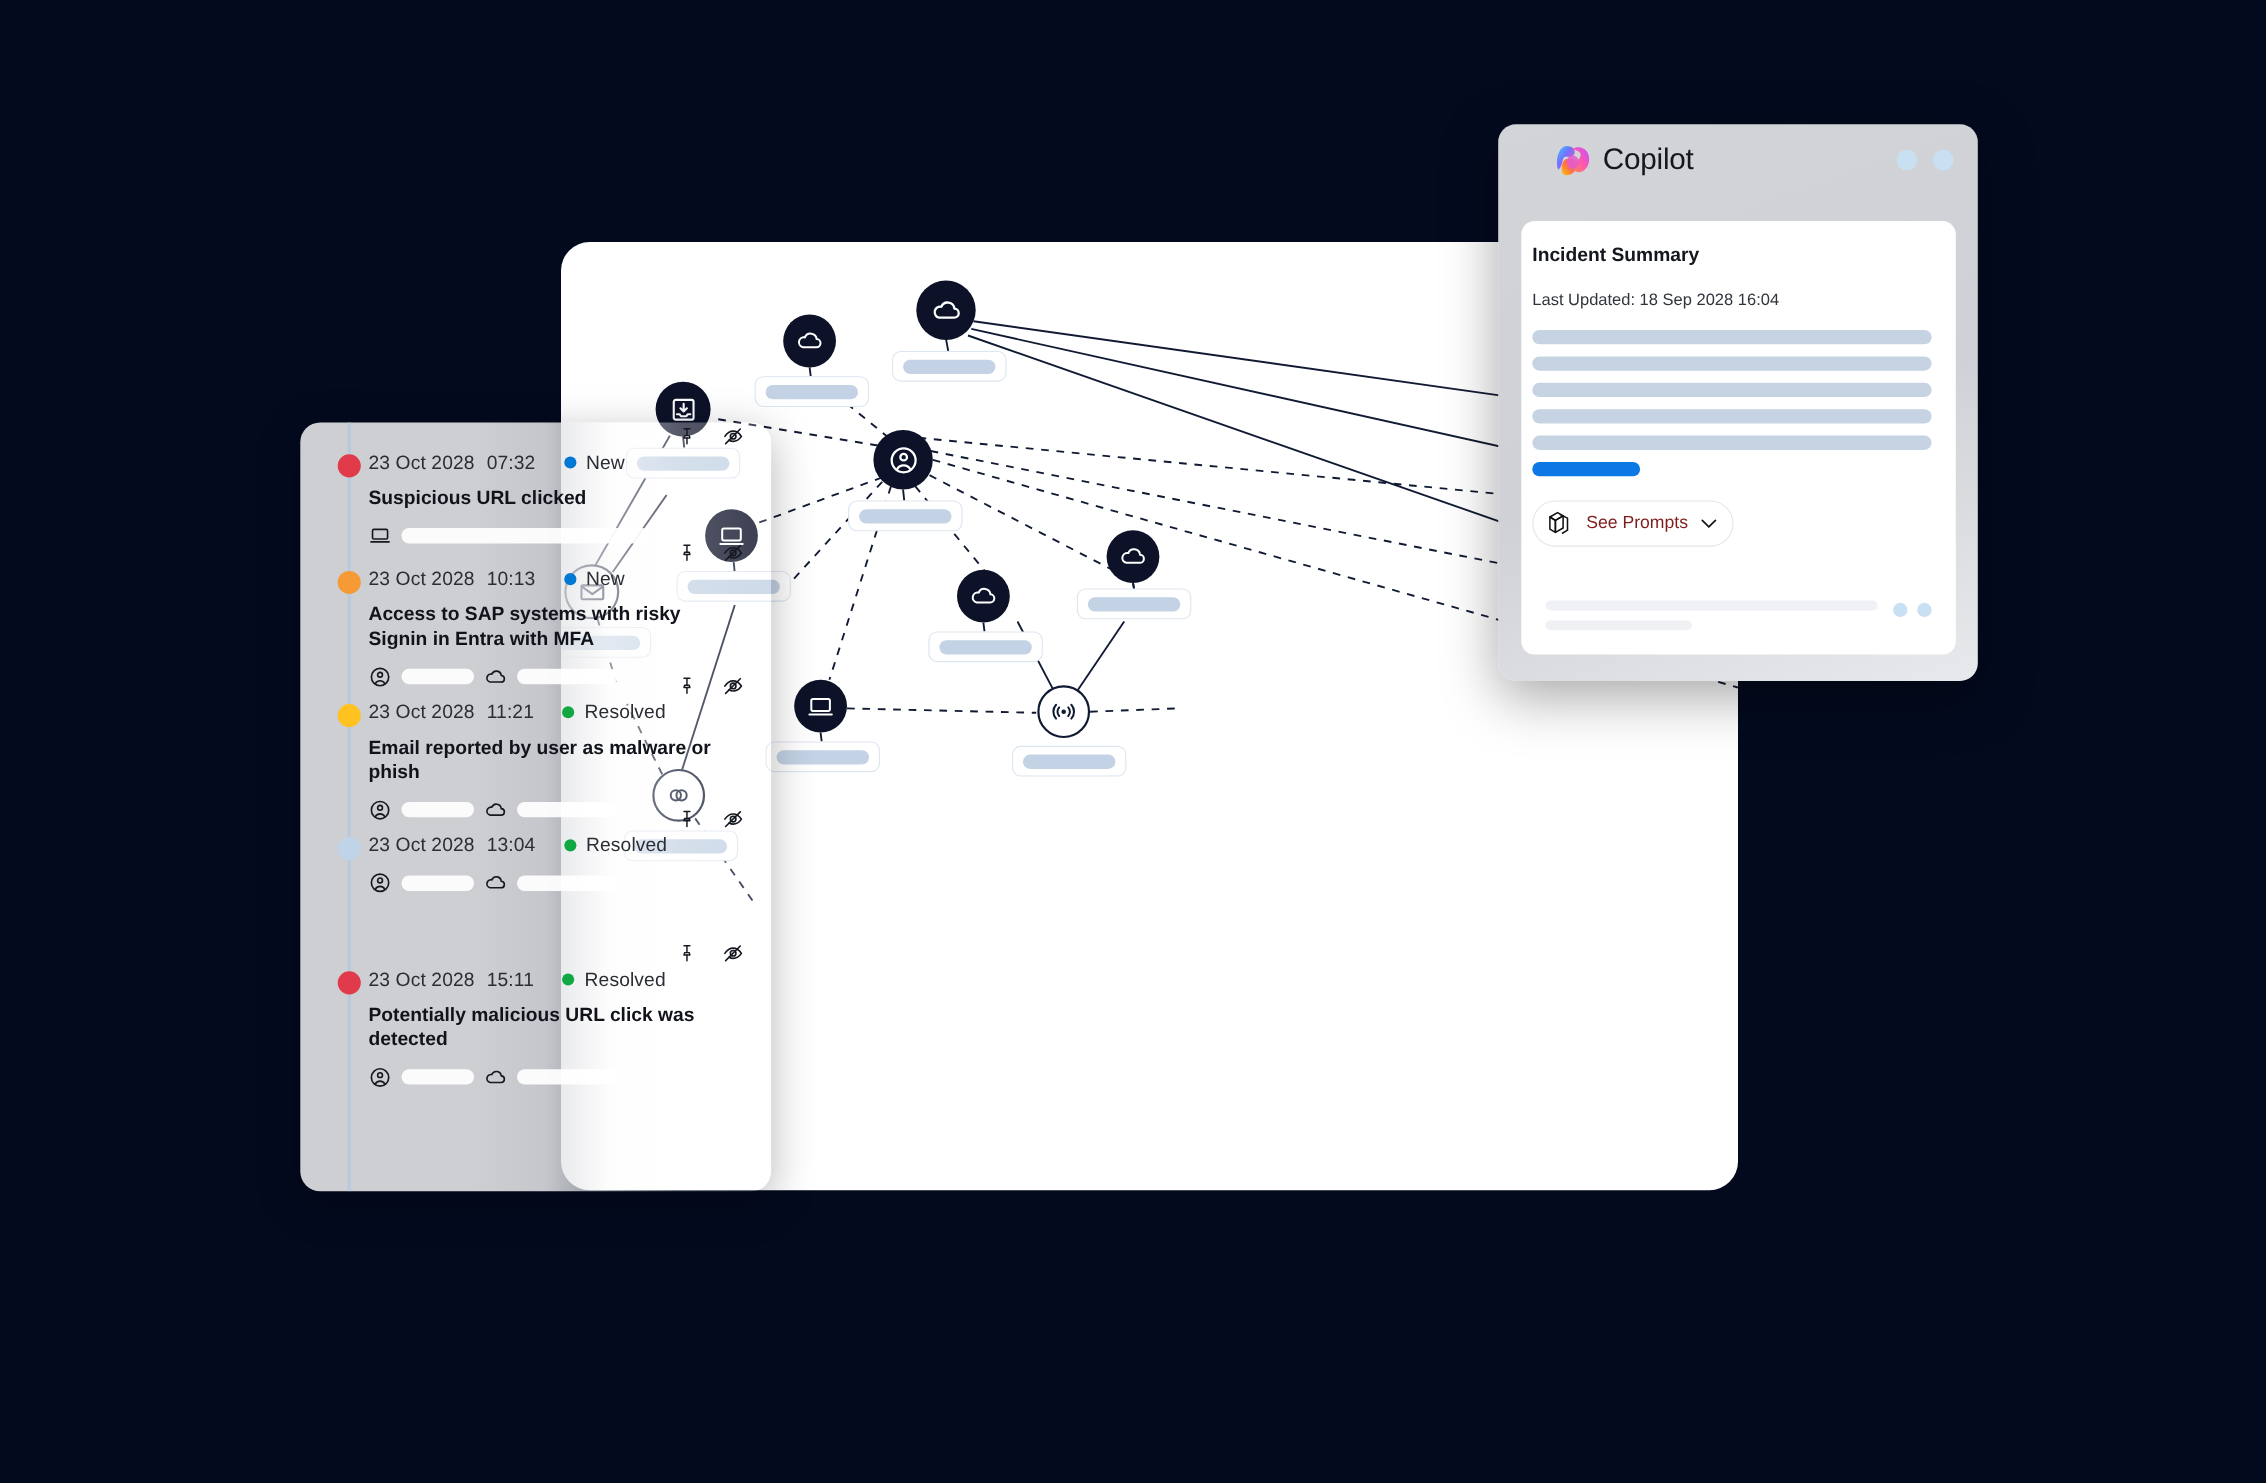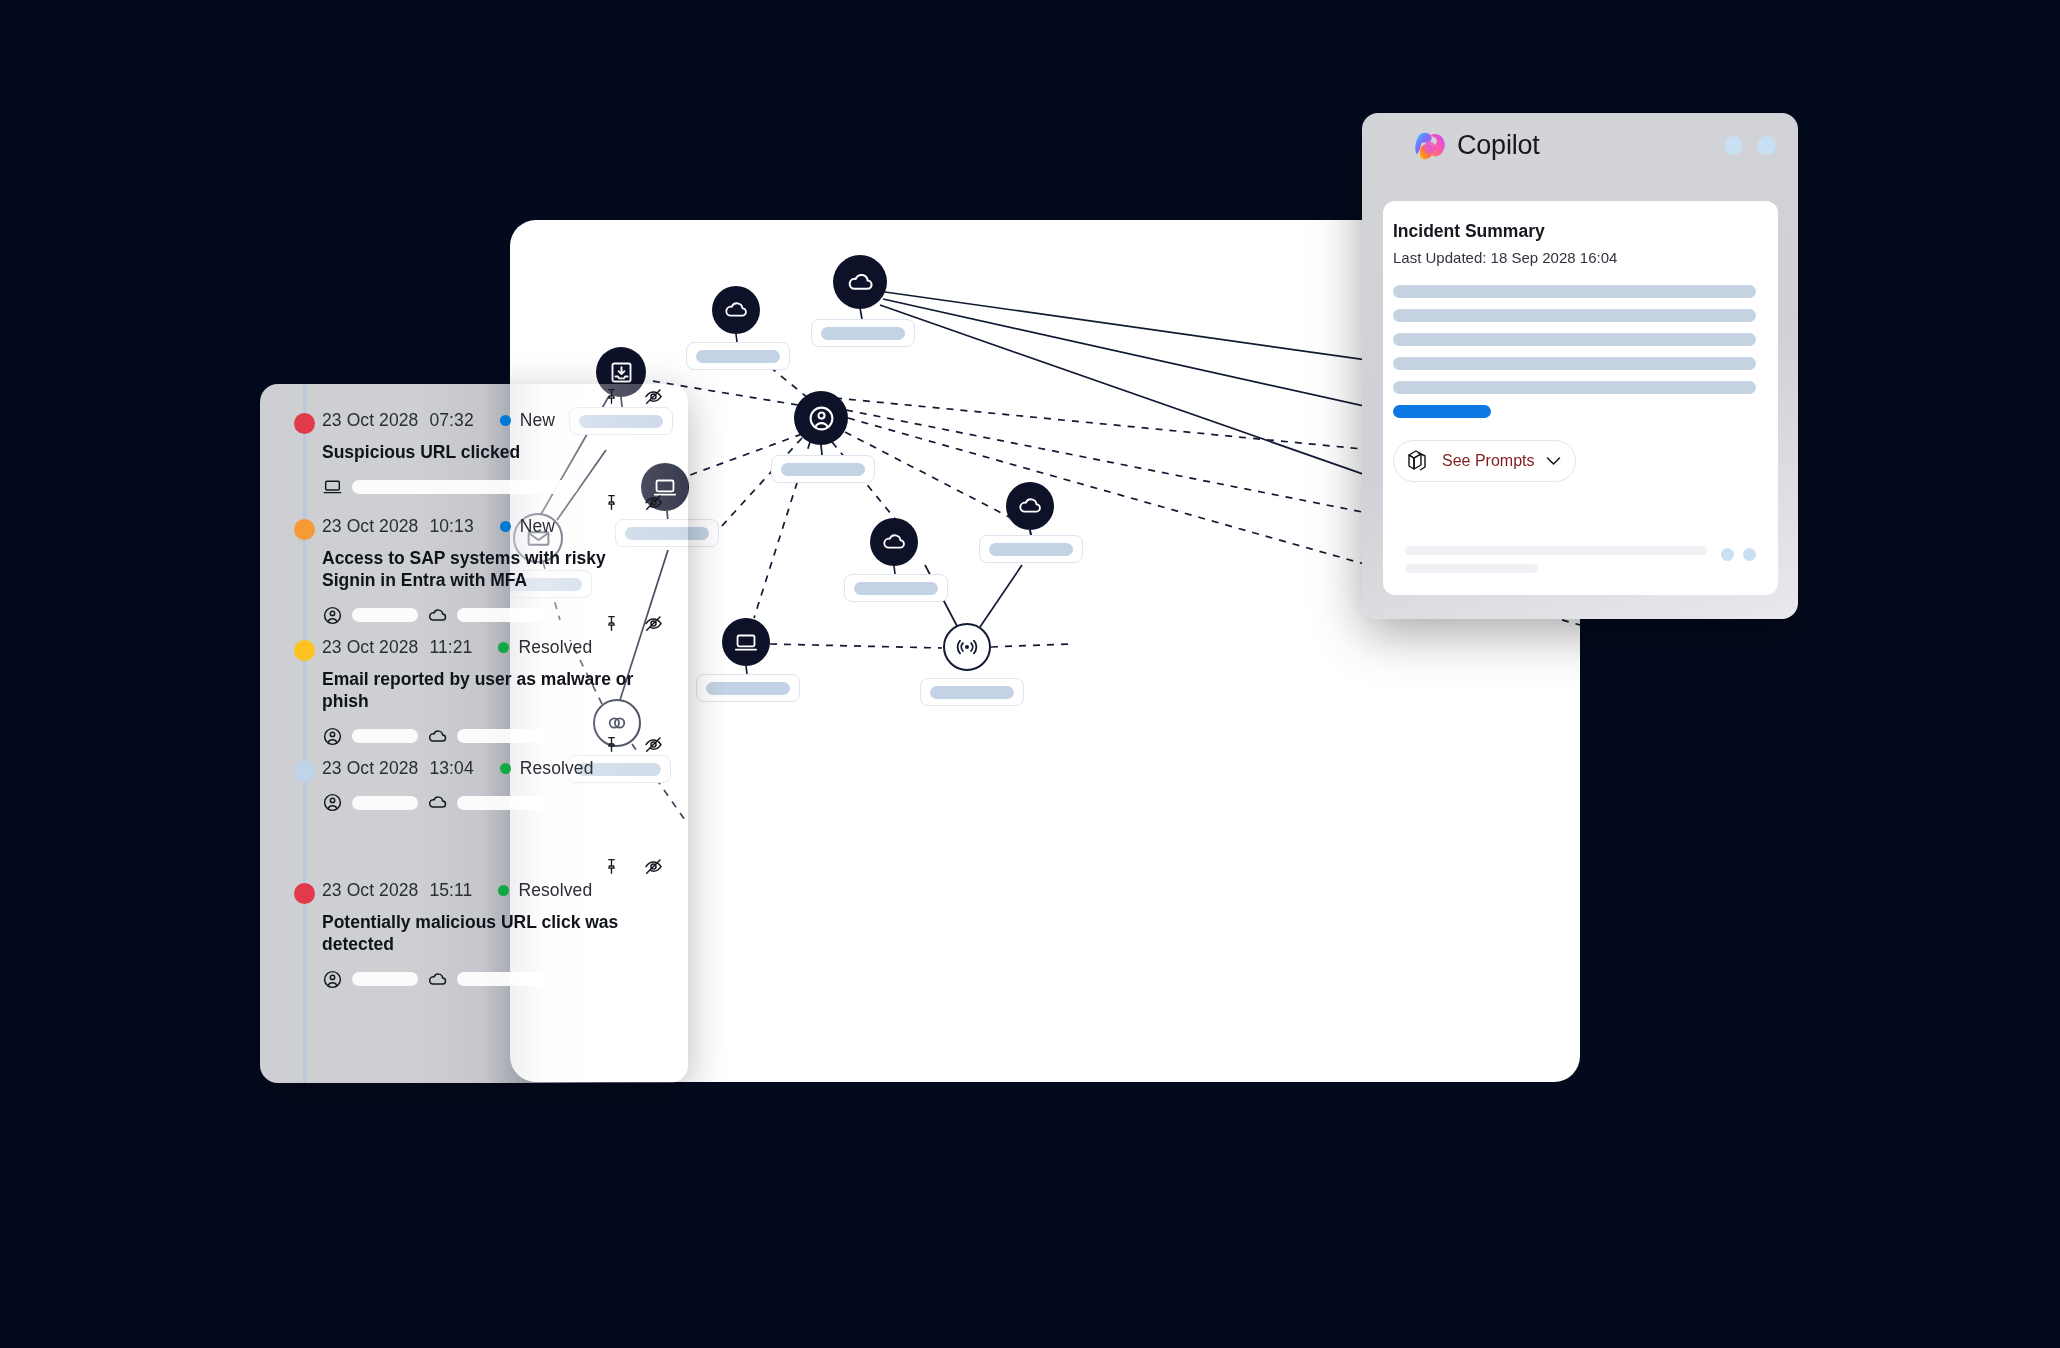--- a/index.html
+++ b/index.html
@@ -42,21 +42,21 @@
   .glabel .bar {
     background:#c3d2e4;
     border-radius:7px;
     height:13px;
     width:100%;
   }
 
   
   #timeline-panel {
     position:absolute;
-    left:260px; top:384px; width:428px; height:699px;
+    left:273px; top:384px; width:428px; height:699px;
     border-radius:18px;
     overflow:hidden;
     background:
       linear-gradient(to right,
         rgba(205,207,210,1) 0%,
         rgba(205,207,210,1) 36%,
         rgba(224,225,228,0.88) 52%,
         rgba(252,252,253,0.55) 66%,
         rgba(255,255,255,0.30) 80%,
         rgba(255,255,255,0.18) 100%);
@@ -123,21 +123,21 @@
   #copilot-winbtns { margin-left:auto; display:flex; gap:14px; }
   .winbtn { width:19px; height:19px; border-radius:50%; background:#c9dff2; }
 
   #copilot-card {
     position:absolute; left:21px; top:88px; right:20px; bottom:24px;
     background:#ffffff;
     border-radius:12px;
     padding:20px 22px 0 10px;
   }
   #ci-title { font-size:17.5px; font-weight:bold; color:#14171d; }
-  #ci-sub { margin-top:7px; font-size:15px; color:#30343c; }
+  #ci-sub { margin-top:22px; font-size:15px; color:#30343c; }
 
   .skel { height:13px; border-radius:7px; background:#c6d3e2; margin-top:11px; }
   .skel.first { margin-top:19px; }
   .skel.accent { background:#0b78e3; }
 
   #see-prompts {
     margin-top:22px;
     display:inline-flex; align-items:center; gap:12px;
     border:1.4px solid #e2e5ea; border-radius:22px;
     height:42px; padding:0 14px 0 12px; background:#fff;

